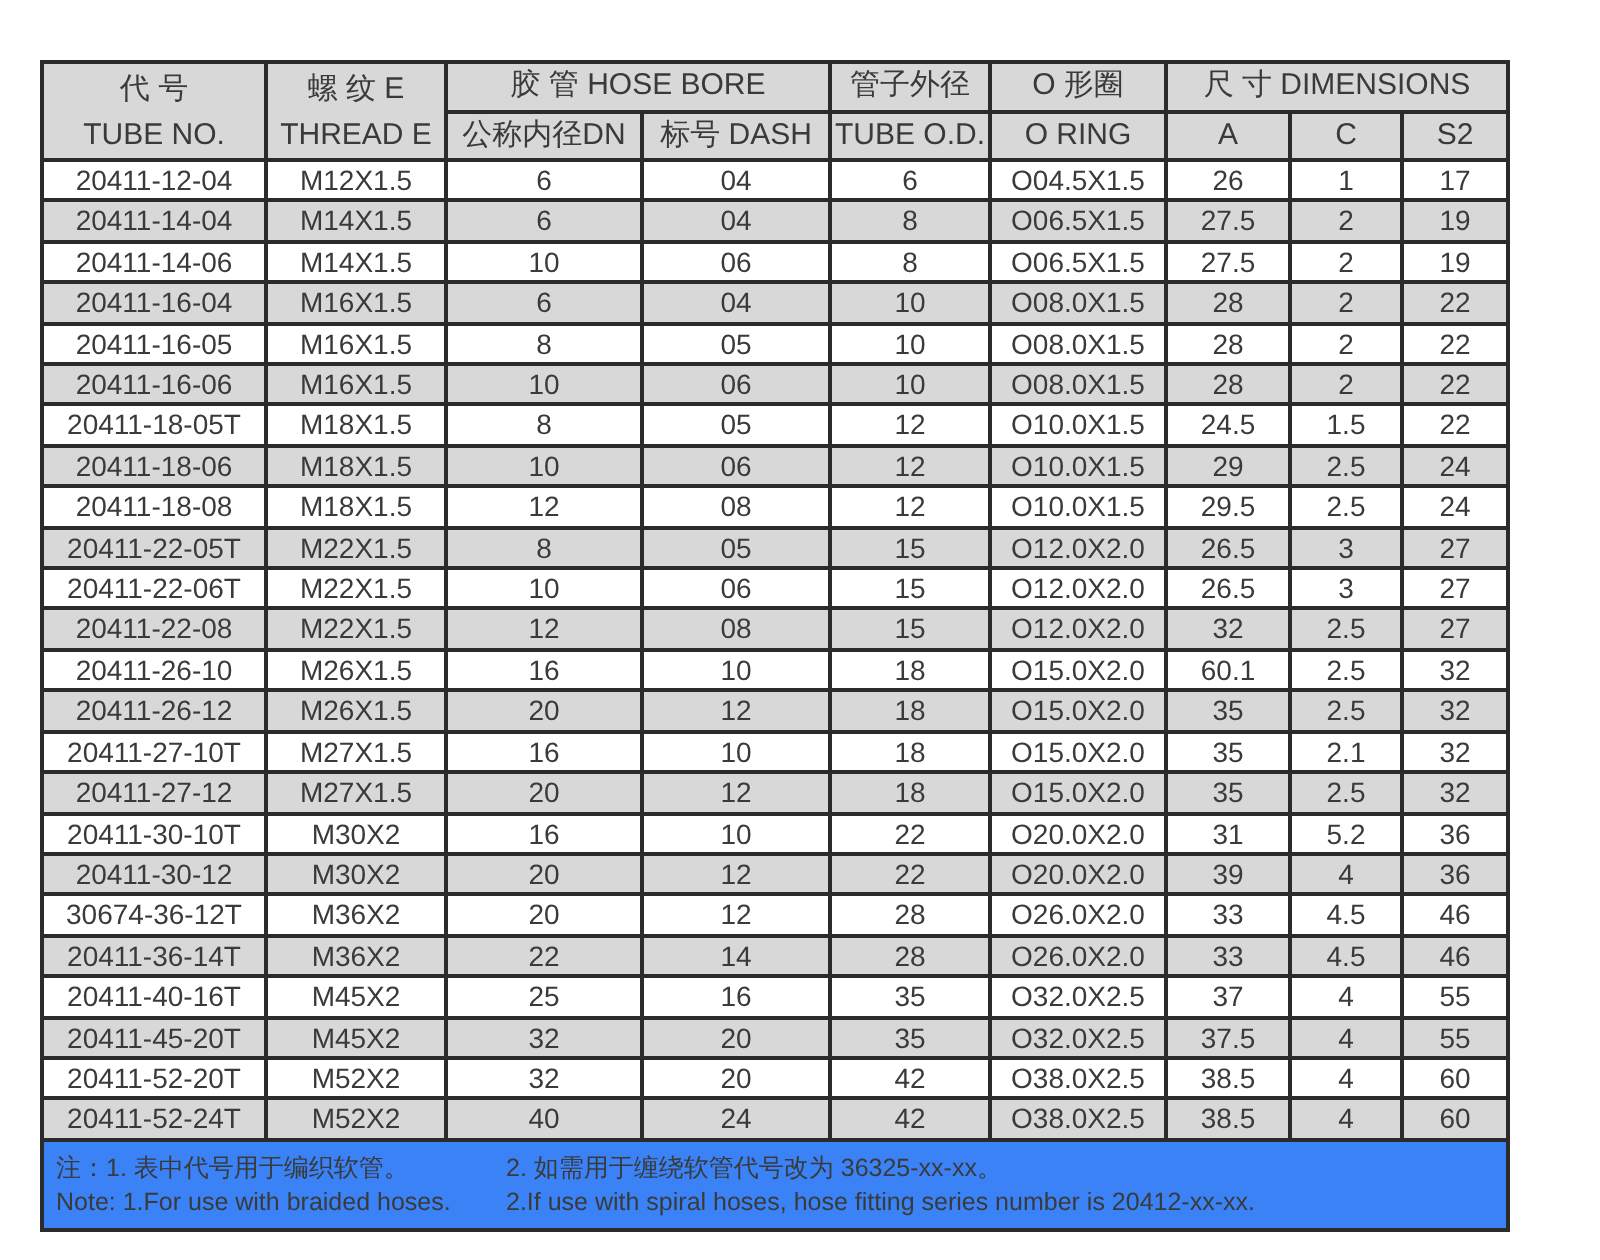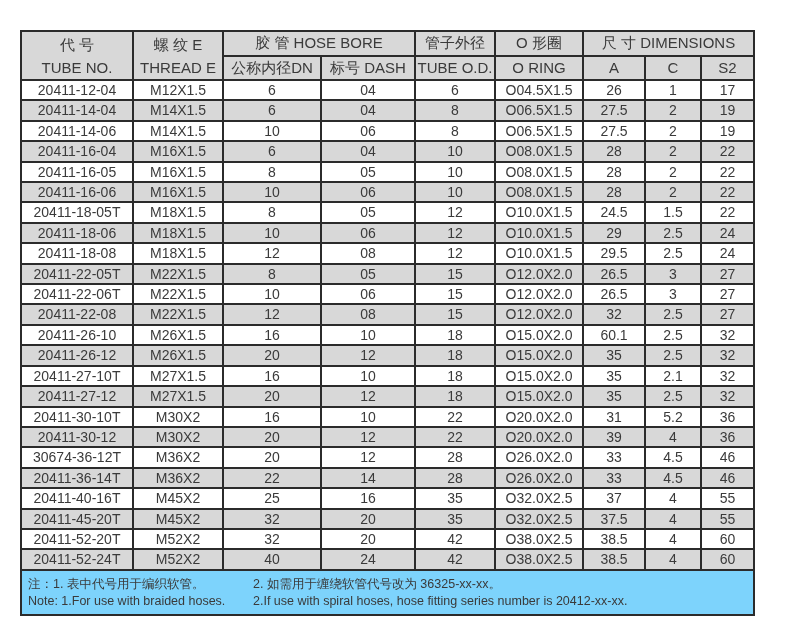--- a/index.html
+++ b/index.html
@@ -36,21 +36,21 @@
     display:block; line-height:23px; height:23px; font-size:15px;
   }
   .spec tbody td {
     font-size:14px;
     height:18.4px;
     line-height:18.4px;
     background:#ffffff;
   }
   .spec tbody tr.alt td { background:#d8d8d8; }
   .spec td.note-cell {
-    background:#7dd3fc;
+    background:#3b82f6;
     height:38px;
     text-align:left;
     white-space:normal;
     padding:3px 6px 2px 6px;
   }
   .notes-grid {
     display:grid;
     grid-template-columns:207px 1fr;
     column-gap:18px;
     row-gap:1px;

